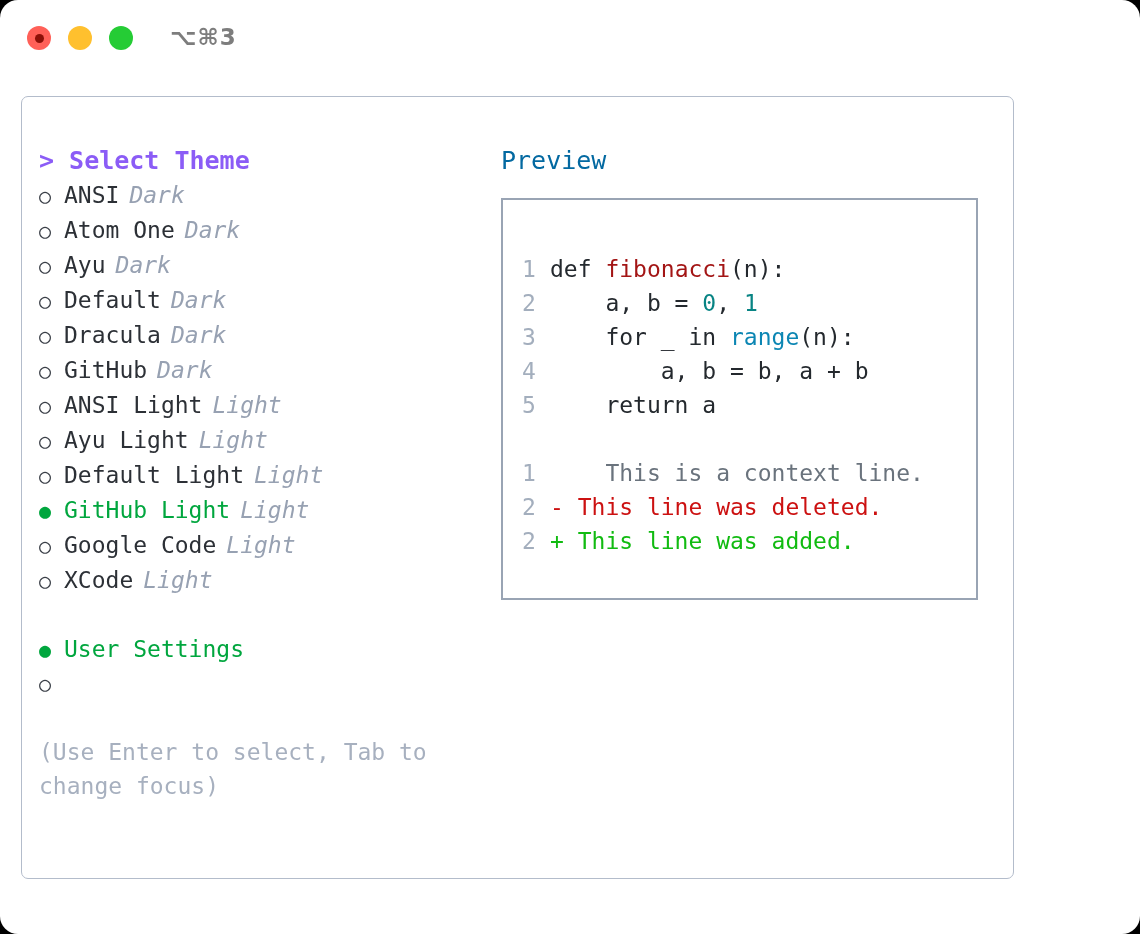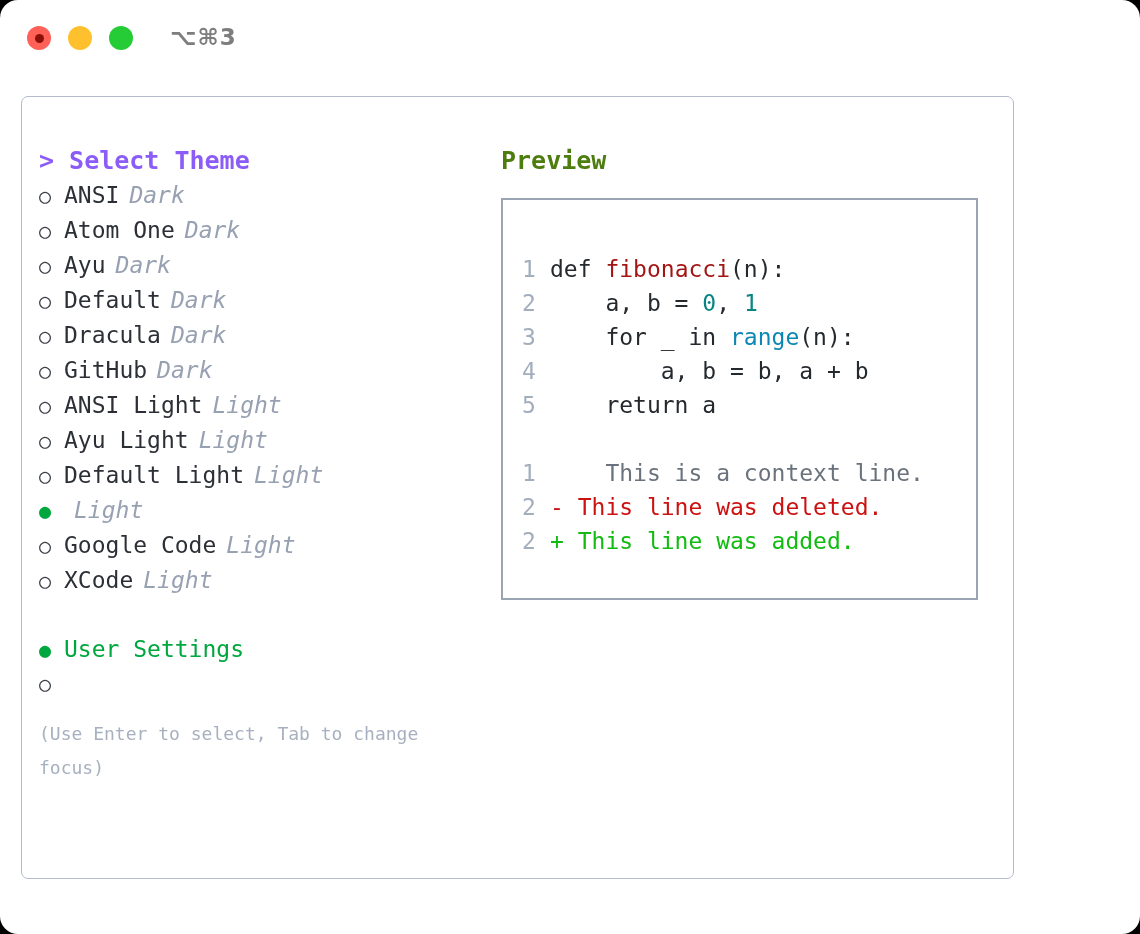--- a/index.html
+++ b/index.html
@@ -137,41 +137,41 @@
   .apply-head {
     font-family: "DejaVu Sans Mono", monospace;
     font-size: 23px;
     color: #1a1a1a;
     line-height: 34px;
     padding-left: 25px;
     white-space: pre;
   }
 
   .hint {
-    margin-top: 16px;
-    font-family: "DejaVu Sans Mono", monospace;
-    font-size: 18px;
+    margin-top: 34px;
+    font-family: "DejaVu Sans Mono", monospace;
+    font-size: 23px;
     line-height: 34px;
     color: #a7b0bf;
     width: 400px;
   }
 
   
   .right-col {
     position: absolute;
     left: 479px;
     top: 47px;
     width: 500px;
   }
 
   .preview-head {
     font-family: "DejaVu Sans Mono", monospace;
     font-size: 25px;
-    font-weight: 700;
-    color: #4d7c0f;
+    font-weight: 400;
+    color: #0369a1;
     line-height: 34px;
     white-space: pre;
   }
 
   .preview-box {
     margin-top: 20px;
     width: 477px;
     height: 402px;
     box-sizing: border-box;
     border: 2px solid #99a4b4;
@@ -229,21 +229,21 @@
         <div id="theme-list">
             <div class="opt-row"><span class="opt-marker">○</span><span class="opt-label">ANSI</span><span class="opt-kind">Dark</span></div>
             <div class="opt-row"><span class="opt-marker">○</span><span class="opt-label">Atom One</span><span class="opt-kind">Dark</span></div>
             <div class="opt-row"><span class="opt-marker">○</span><span class="opt-label">Ayu</span><span class="opt-kind">Dark</span></div>
             <div class="opt-row"><span class="opt-marker">○</span><span class="opt-label">Default</span><span class="opt-kind">Dark</span></div>
             <div class="opt-row"><span class="opt-marker">○</span><span class="opt-label">Dracula</span><span class="opt-kind">Dark</span></div>
             <div class="opt-row"><span class="opt-marker">○</span><span class="opt-label">GitHub</span><span class="opt-kind">Dark</span></div>
             <div class="opt-row"><span class="opt-marker">○</span><span class="opt-label">ANSI Light</span><span class="opt-kind">Light</span></div>
             <div class="opt-row"><span class="opt-marker">○</span><span class="opt-label">Ayu Light</span><span class="opt-kind">Light</span></div>
             <div class="opt-row"><span class="opt-marker">○</span><span class="opt-label">Default Light</span><span class="opt-kind">Light</span></div>
-            <div class="opt-row selected"><span class="opt-marker">●</span><span class="opt-kind">Light</span></div>
+            <div class="opt-row selected"><span class="opt-marker">●</span><span class="opt-label">GitHub Light</span><span class="opt-kind">Light</span></div>
             <div class="opt-row"><span class="opt-marker">○</span><span class="opt-label">Google Code</span><span class="opt-kind">Light</span></div>
             <div class="opt-row"><span class="opt-marker">○</span><span class="opt-label">XCode</span><span class="opt-kind">Light</span></div>
           </div>
 
         <div class="spacer-row"></div>
 
         <div id="apply-list">
             <div class="opt-row selected"><span class="opt-marker">●</span><span class="opt-label">User Settings</span></div>
             <div class="opt-row"><span class="opt-marker">○</span></div>
           </div>

